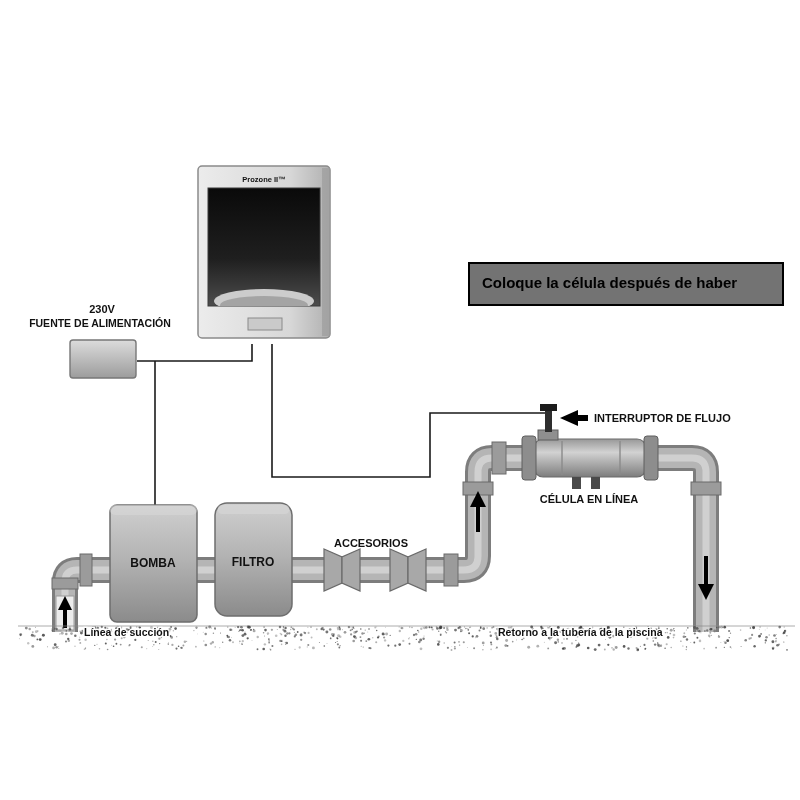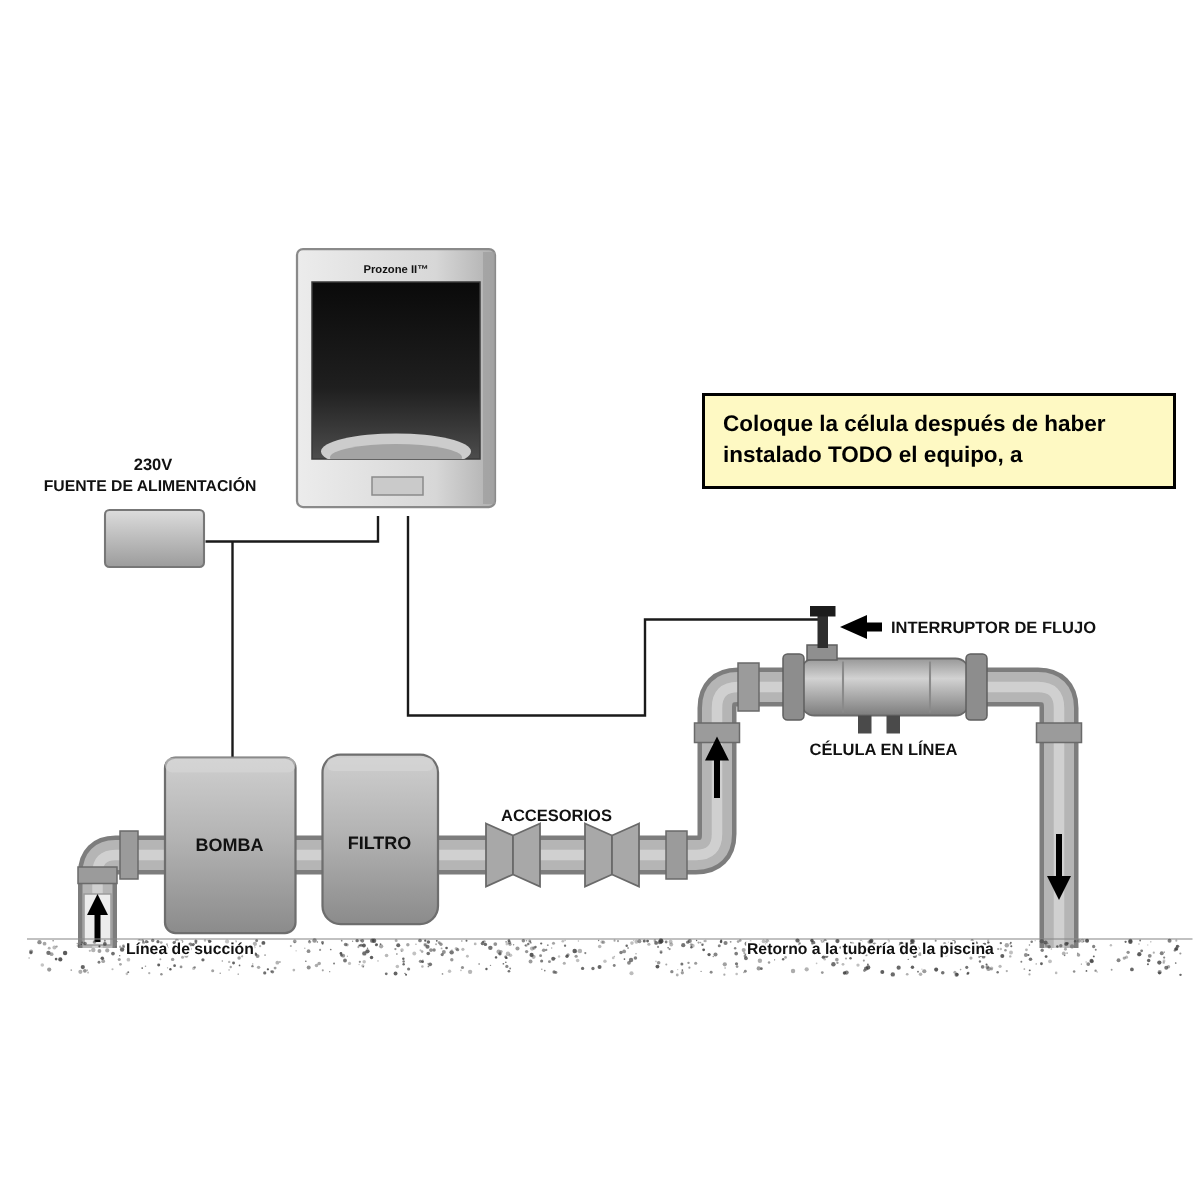--- a/index.html
+++ b/index.html
@@ -7,21 +7,21 @@
     position:relative;width:800px;height:800px;background:#ffffff;overflow:hidden;
     font-family:"Liberation Sans",sans-serif;
   }
   .canvas svg{position:absolute;left:0;top:0;}
   .svg-label{
     font-family:"Liberation Sans",sans-serif;
     font-weight:bold;fill:#111111;
   }
   .callout{
     position:absolute;left:468px;top:262px;width:288px;
-    border:2px solid #000000;background:#fef9c3;
+    border:2px solid #000000;background:#737373;
     padding:9px 12px 10px 12px;
     font-size:15px;font-weight:bold;color:#000000;line-height:1.38;
   }
   .callout span{display:block;white-space:nowrap;}
 </style>
 </head>
 <body>
 
 <div class="canvas">
 
@@ -838,16 +838,15 @@
 
   <text class="svg-label" x="589" y="503" font-size="11" text-anchor="middle">CÉLULA EN LÍNEA</text>
 
   <text class="svg-label" x="84" y="636" font-size="10.5" stroke="#ffffff" stroke-width="2.5" paint-order="stroke">Línea de succión</text>
 
   <text class="svg-label" x="498" y="636" font-size="10.5" stroke="#ffffff" stroke-width="2.5" paint-order="stroke">Retorno a la tubería de la piscina</text>
 </svg>
 
 <div class="callout">
   <span>Coloque la célula después de haber</span>
-  <span>instalado TODO el equipo, a</span>
 </div>
 
 </div>
 
 </body></html>

